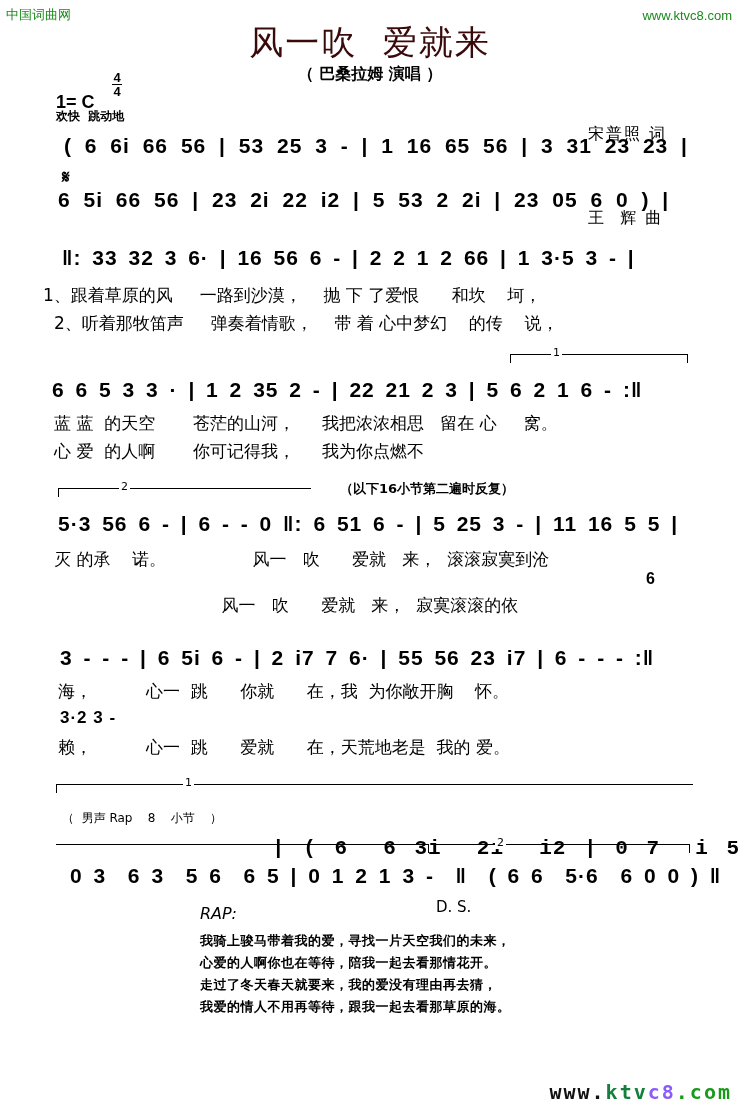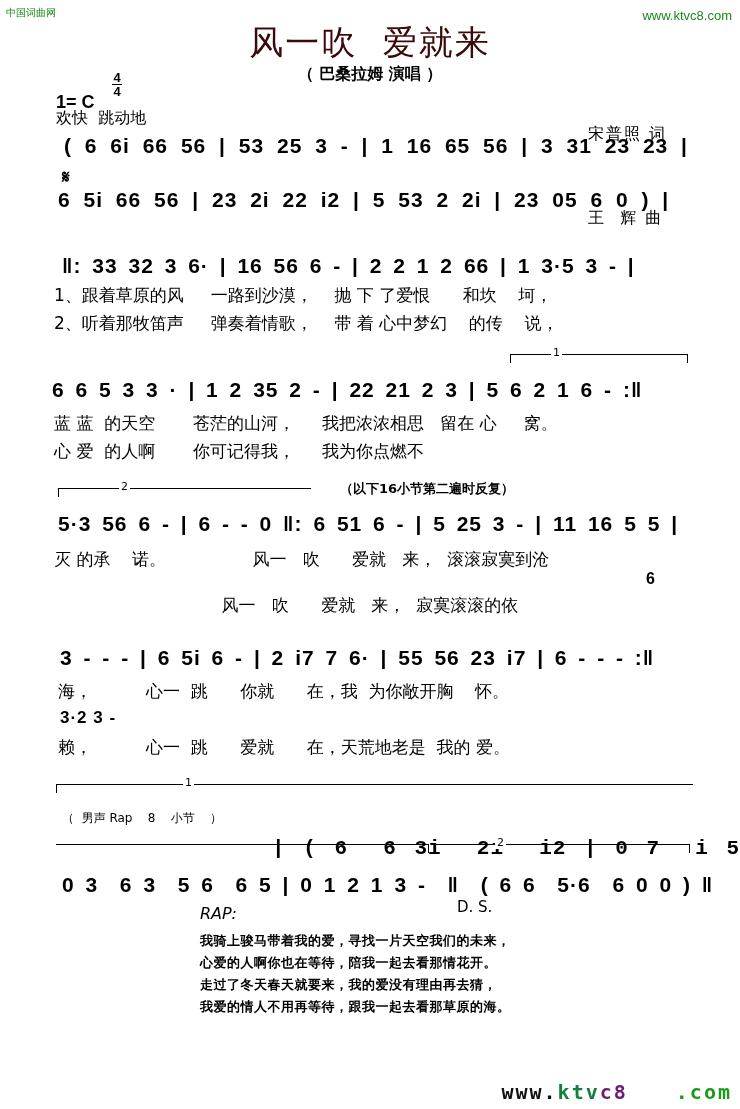--- a/index.html
+++ b/index.html
@@ -1,40 +1,40 @@
 <!DOCTYPE html>
 <html><head>
 <meta charset="utf-8">
 <style>
   html, body { margin: 0; padding: 0; background: #ffffff; }
   body { width: 740px; height: 1109px; position: relative; overflow: hidden;
          font-family: "DejaVu Sans", "Liberation Sans", sans-serif; color: #000; }
   .abs { position: absolute; white-space: pre; }
-  .site-left { left: 6px; top: 6px; font-size: 10px; color: #1a8a1a; }
+  .site-left { left: 6px; top: 6px; font-size: 13px; color: #1a8a1a; }
   .site-right { right: 8px; top: 8px; font-size: 13px; color: #1a8a1a; font-family: "Liberation Sans", sans-serif; }
   .title { left: 0; width: 740px; text-align: center; top: 20px; font-size: 34px; color: #3a0a0a; letter-spacing: 2px; }
   .subtitle { left: 0; width: 740px; text-align: center; top: 64px; font-size: 16px; font-weight: bold; }
   .credits { left: 588px; top: 64px; font-size: 16px; line-height: 28px; letter-spacing: 2px; }
   .key { left: 56px; top: 92px; font-size: 18px; font-weight: bold; font-family: "Liberation Sans", sans-serif; }
   .frac { position: absolute; left: 112px; top: 72px; font-size: 13px; font-weight: bold; line-height: 11px; text-align: center; font-family: "Liberation Sans", sans-serif;}
   .frac .bar { width: 10px; border-top: 1.5px solid #000; margin: 1px 0; }
-  .tempo { left: 56px; top: 108px; font-size: 16px; font-weight: normal; }
+  .tempo { left: 56px; top: 108px; font-size: 12px; font-weight: bold; }
   .notes { font-size: 21px; font-weight: bold; font-family: "Liberation Sans", sans-serif; letter-spacing: 1px; }
   .lyric { font-size: 17px; font-family: "DejaVu Sans", sans-serif; }
   .segno { left: 62px; top: 166px; font-size: 18px; font-weight: bold; }
   .volta { border-top: 1.5px solid #000; height: 8px; }
   .volta.l { border-left: 1.5px solid #000; }
   .volta.r { border-right: 1.5px solid #000; }
   .volta .num { position: absolute; top: -9px; font-size: 11px; background: #fff; padding: 0 2px; }
   .note-small { font-size: 13px; font-weight: bold; margin-left: 28px; }
   .rap-title { left: 200px; top: 904px; font-size: 16px; font-style: italic; }
   .rap-line { left: 200px; font-size: 13px; font-weight: bold; letter-spacing: 0.5px; }
-  .ds { left: 436px; top: 898px; font-size: 15px; margin-left: 21px; }
+  .ds { left: 436px; top: 898px; font-size: 15px; }
   .wm { right: 8px; top: 1080px; font-size: 20px; font-weight: bold; letter-spacing: 2px; font-family: "DejaVu Sans Mono", monospace; }
-  .wm .a { color: #111; } .wm .b { color: #15803d; } .wm .c { color: #701a75; } .wm .d { color: #1a9a1a; margin-left: 48px; }
+  .wm .a { color: #111; } .wm .b { color: #15803d; } .wm .c { color: #8b5cf6; } .wm .d { color: #1a9a1a; }
 </style>
 </head>
 <body>
 
 <div class="abs site-left">中国词曲网</div>
 <div class="abs site-right">www.ktvc8.com</div>
 <div class="abs title">风一吹  爱就来</div>
 <div class="abs subtitle">（ 巴桑拉姆 演唱 ）</div>
 <div class="abs credits">
   <div>宋普照 词</div>
@@ -46,22 +46,22 @@
   <div class="bar"></div>
   <div>4</div>
 </div>
 <div class="abs tempo">欢快  跳动地</div>
 
 <div class="abs notes" style="left:64px;top:134px;word-spacing:6px;">( 6 6i 66 56 | 53 25 3 - | 1 16 65 56 | 3 31 23 23 |</div>
 <div class="abs segno">𝄋</div>
 
 <div class="abs notes" style="left:58px;top:188px;word-spacing:6px;">6 5i 66 56 | 23 2i 22 i2 | 5 53 2 2i | 23 05 6 0 ) |</div>
 
-<div class="abs notes" style="left:62px;top:254px;word-spacing:4px;">‖: 33 32 3 6· | 16 56 6 - | 2 2 1 2 66 | 1 3·5 3 - |</div>
-<div class="abs lyric" style="left:54px;top:284px;">1、跟着草原的风     一路到沙漠，    抛 下 了爱恨      和坎    坷，</div>
+<div class="abs notes" style="left:62px;top:246px;word-spacing:4px;">‖: 33 32 3 6· | 16 56 6 - | 2 2 1 2 66 | 1 3·5 3 - |</div>
+<div class="abs lyric" style="left:43px;top:284px;">1、跟着草原的风     一路到沙漠，    抛 下 了爱恨      和坎    坷，</div>
 <div class="abs lyric" style="left:54px;top:312px;">2、听着那牧笛声     弹奏着情歌，    带 着 心中梦幻    的传    说，</div>
 
 <div class="abs volta l r" style="left:510px;top:354px;width:176px;"><span class="num" style="left:40px;">1</span></div>
 <div class="abs notes" style="left:52px;top:378px;word-spacing:4px;">6 6 5 3 3 · | 1 2 35 2 - | 22 21 2 3 | 5 6 2 1 6 - :‖</div>
 <div class="abs lyric" style="left:54px;top:412px;">蓝 蓝  的天空       苍茫的山河，     我把浓浓相思   留在 心     窝。</div>
 <div class="abs lyric" style="left:54px;top:440px;">心 爱  的人啊       你可记得我，     我为你点燃不</div>
 
 <div class="abs volta l" style="left:58px;top:488px;width:252px;"><span class="num" style="left:60px;">2</span></div>
 <div class="abs note-small" style="left:312px;top:480px;">（以下16小节第二遍时反复）</div>
 <div class="abs notes" style="left:58px;top:512px;word-spacing:4px;">5·3 56 6 - | 6 - - 0 ‖: 6 51 6 - | 5 25 3 - | 11 16 5 5 |</div>
@@ -73,21 +73,21 @@
 <div class="abs lyric" style="left:58px;top:680px;">海，          心一  跳      你就      在，我  为你敞开胸    怀。</div>
 <div class="abs notes" style="left:60px;top:708px;font-size:17px;">3·2 3 -</div>
 <div class="abs lyric" style="left:58px;top:736px;">赖，          心一  跳      爱就      在，天荒地老是  我的 爱。</div>
 
 <div class="abs volta l" style="left:56px;top:784px;width:636px;"><span class="num" style="left:126px;">1</span></div>
 <div class="abs" style="left:62px;top:810px;font-size:12px;">（  男声 Rap    8    小节    ）</div>
 <div class="abs notes" style="left:272px;top:837px;word-spacing:4px;font-family:Liberation Mono, monospace;">| ( 6  6 3i  2i  i2 | 0 7  i 5  5 - |</div>
 
 <div class="abs volta r" style="left:56px;top:844px;width:372px;"></div>
 <div class="abs volta l r" style="left:434px;top:844px;width:254px;"><span class="num" style="left:60px;">2</span></div>
-<div class="abs notes" style="left:62px;top:864px;word-spacing:4px;margin-top:9px;">0 3  6 3  5 6  6 5 | 0 1 2 1 3 -  ‖  ( 6 6  5·6  6 0 0 ) ‖</div>
+<div class="abs notes" style="left:70px;top:864px;word-spacing:4px;">0 3  6 3  5 6  6 5 | 0 1 2 1 3 -  ‖  ( 6 6  5·6  6 0 0 ) ‖</div>
 <div class="abs ds">D. S.</div>
 
 <div class="abs rap-title">RAP:</div>
 <div class="abs rap-line" style="top:932px;">我骑上骏马带着我的爱，寻找一片天空我们的未来，</div>
 <div class="abs rap-line" style="top:954px;">心爱的人啊你也在等待，陪我一起去看那情花开。</div>
 <div class="abs rap-line" style="top:976px;">走过了冬天春天就要来，我的爱没有理由再去猜，</div>
 <div class="abs rap-line" style="top:998px;">我爱的情人不用再等待，跟我一起去看那草原的海。</div>
 
 <div class="abs wm"><span class="a">www.</span><span class="b">ktv</span><span class="c">c8</span><span class="d">.com</span></div>
 

